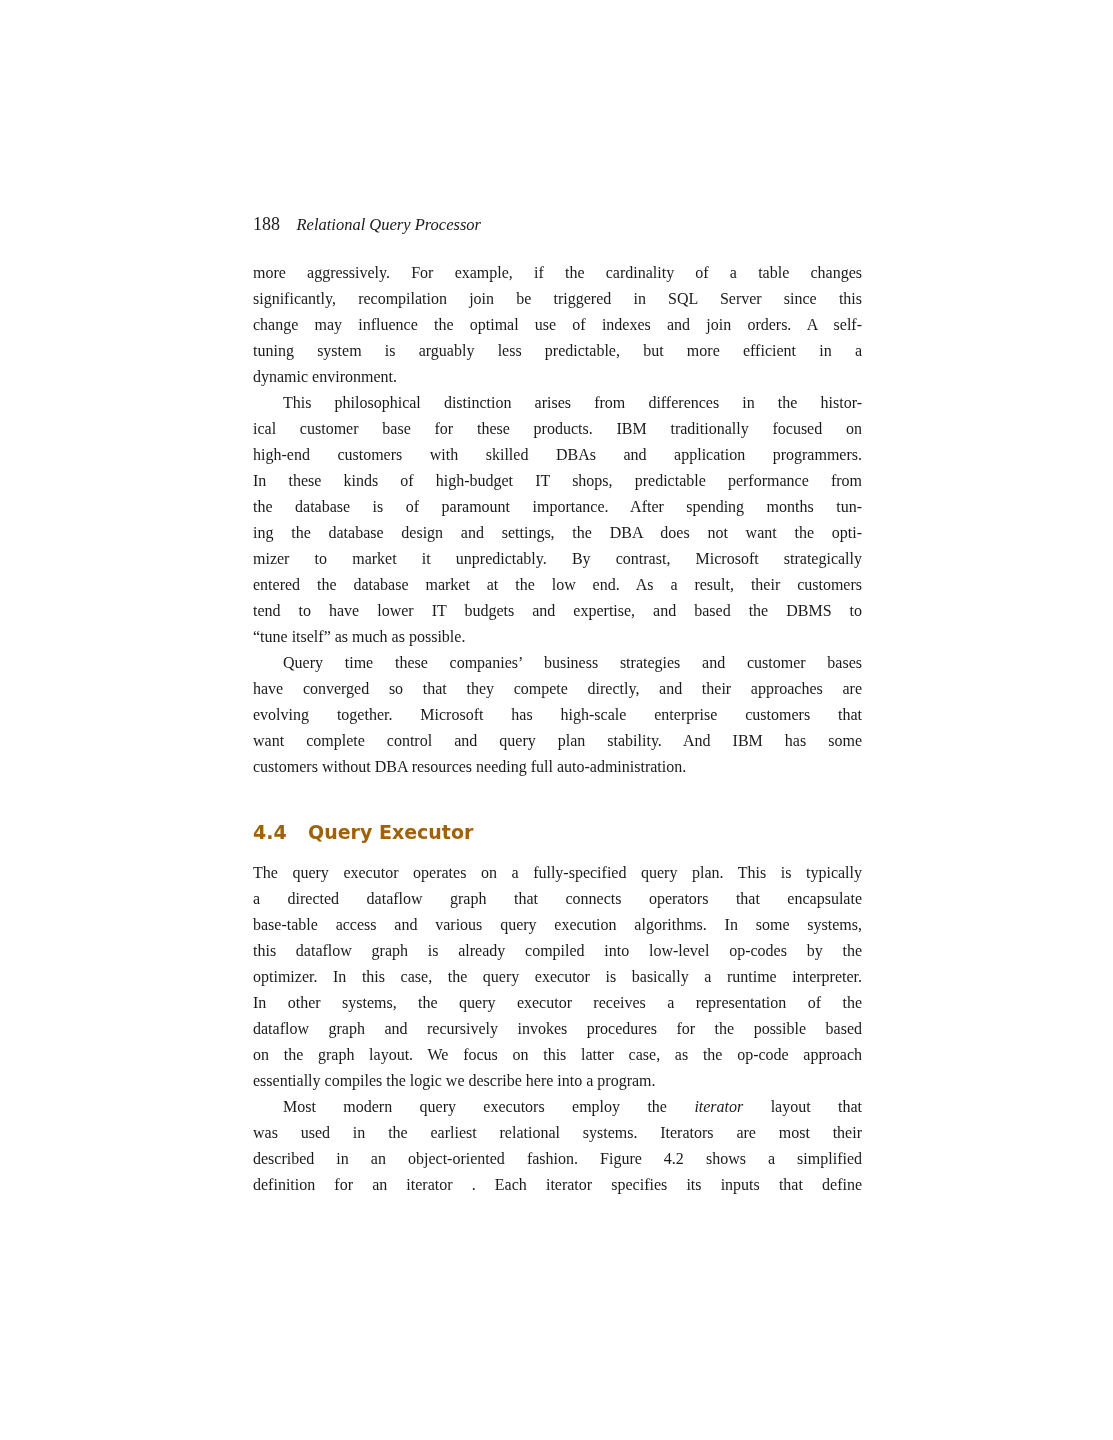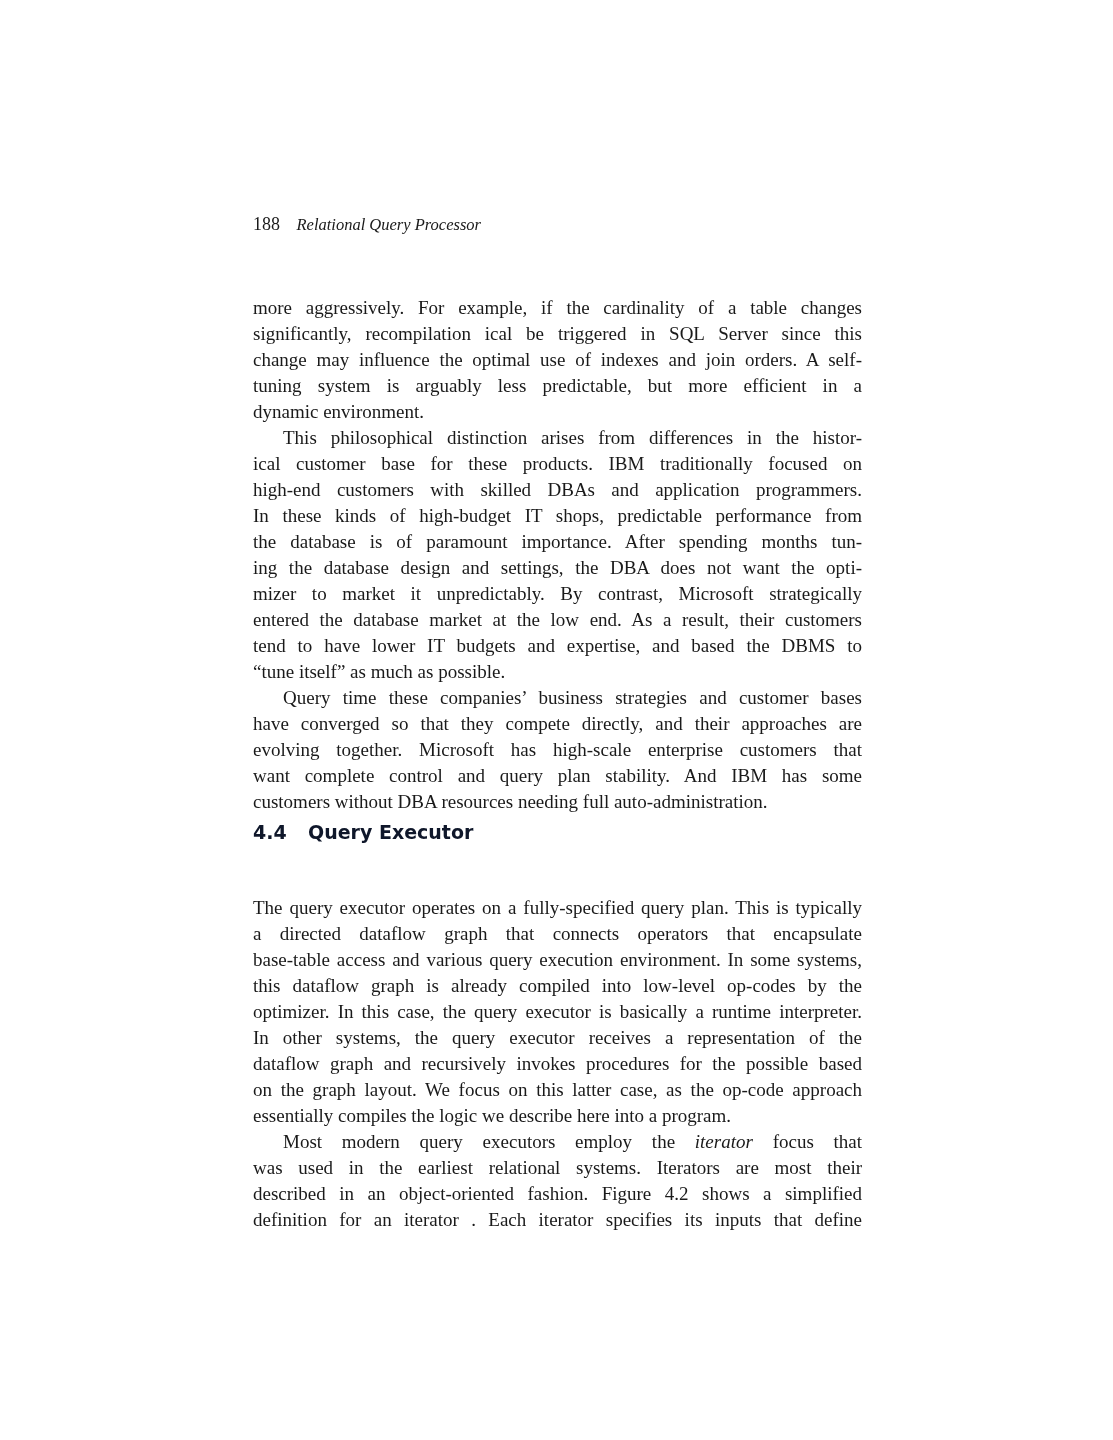--- a/index.html
+++ b/index.html
@@ -2,42 +2,42 @@
 <html><head>
 <meta charset="utf-8">
 <style>
   html, body { margin: 0; padding: 0; background: #ffffff; }
   body { width: 1113px; height: 1440px; position: relative; overflow: hidden;
          font-family: "Liberation Serif", "DejaVu Serif", serif; color: #1a1a1a; }
   .page { position: absolute; left: 0; top: 8px; width: 1113px; height: 1440px; }
   .running-head { position: absolute; left: 253px; top: 206px; font-size: 18px; white-space: nowrap; }
   .running-head .num { margin-right: 12px; }
   .running-head .title { font-style: italic; font-size: 16.5px; }
-  .line { position: absolute; left: 253px; width: 609px; font-size: 19px; line-height: 26px;
-          white-space: nowrap; text-align: justify; text-align-last: justify; margin-top: 35px; }
+  .line { position: absolute; left: 253px; width: 609px; font-size: 16px; line-height: 26px;
+          white-space: nowrap; text-align: justify; text-align-last: justify; }
   .line.last { text-align-last: left; }
   .line.indent { left: 283px; width: 579px; }
   .heading { position: absolute; left: 253px; top: 811px; font-family: "DejaVu Sans", "Liberation Sans", sans-serif;
-             font-weight: bold; font-size: 19px; line-height: 26px; white-space: nowrap; color: #0f172a; }
+             font-weight: bold; font-size: 19px; line-height: 26px; white-space: nowrap; color: #a16207; }
   .heading .secnum { display: inline-block; width: 55px; }
   em { }
 </style>
 </head>
 <body>
 
 <div class="page">
 
   <div class="running-head">
     <span class="num">188</span>
     <span class="title">Relational Query Processor</span>
   </div>
 
   <div>
     <div class="line" style="top:252px">more aggressively. For example, if the cardinality of a table changes</div>
-    <div class="line" style="top:278px">significantly, recompilation ical be triggered in SQL Server since this</div>
+    <div class="line" style="top:278px">significantly, recompilation join be triggered in SQL Server since this</div>
     <div class="line" style="top:304px">change may influence the optimal use of indexes and join orders. A self-</div>
     <div class="line" style="top:330px">tuning system is arguably less predictable, but more efficient in a</div>
     <div class="line last" style="top:356px">dynamic environment.</div>
   </div>
 
   <div>
     <div class="line indent" style="top:382px">This philosophical distinction arises from differences in the histor-</div>
     <div class="line" style="top:408px">ical customer base for these products. IBM traditionally focused on</div>
     <div class="line" style="top:434px">high-end customers with skilled DBAs and application programmers.</div>
     <div class="line" style="top:460px">In these kinds of high-budget IT shops, predictable performance from</div>
@@ -57,29 +57,29 @@
     <div class="line last" style="top:746px">customers without DBA resources needing full auto-administration.</div>
   </div>
 
   <div class="heading">
     <span class="secnum">4.4</span><span>Query Executor</span>
   </div>
 
   <div>
     <div class="line" style="top:852px">The query executor operates on a fully-specified query plan. This is typically</div>
     <div class="line" style="top:878px">a directed dataflow graph that connects operators that encapsulate</div>
-    <div class="line" style="top:904px">base-table access and various query execution environment. In some systems,</div>
+    <div class="line" style="top:904px">base-table access and various query execution algorithms. In some systems,</div>
     <div class="line" style="top:930px">this dataflow graph is already compiled into low-level op-codes by the</div>
     <div class="line" style="top:956px">optimizer. In this case, the query executor is basically a runtime interpreter.</div>
     <div class="line" style="top:982px">In other systems, the query executor receives a representation of the</div>
     <div class="line" style="top:1008px">dataflow graph and recursively invokes procedures for the possible based</div>
     <div class="line" style="top:1034px">on the graph layout. We focus on this latter case, as the op-code approach</div>
     <div class="line last" style="top:1060px">essentially compiles the logic we describe here into a program.</div>
   </div>
 
   <div>
-    <div class="line indent" style="top:1086px"><span>Most modern query executors employ the</span> <em>iterator</em> <span>focus that</span></div>
+    <div class="line indent" style="top:1086px"><span>Most modern query executors employ the</span> <em>iterator</em> <span>layout that</span></div>
     <div class="line" style="top:1112px">was used in the earliest relational systems. Iterators are most their</div>
     <div class="line" style="top:1138px">described in an object-oriented fashion. Figure 4.2 shows a simplified</div>
     <div class="line" style="top:1164px">definition for an iterator . Each iterator specifies its inputs that define</div>
   </div>
 
 </div>
 
 </body></html>

